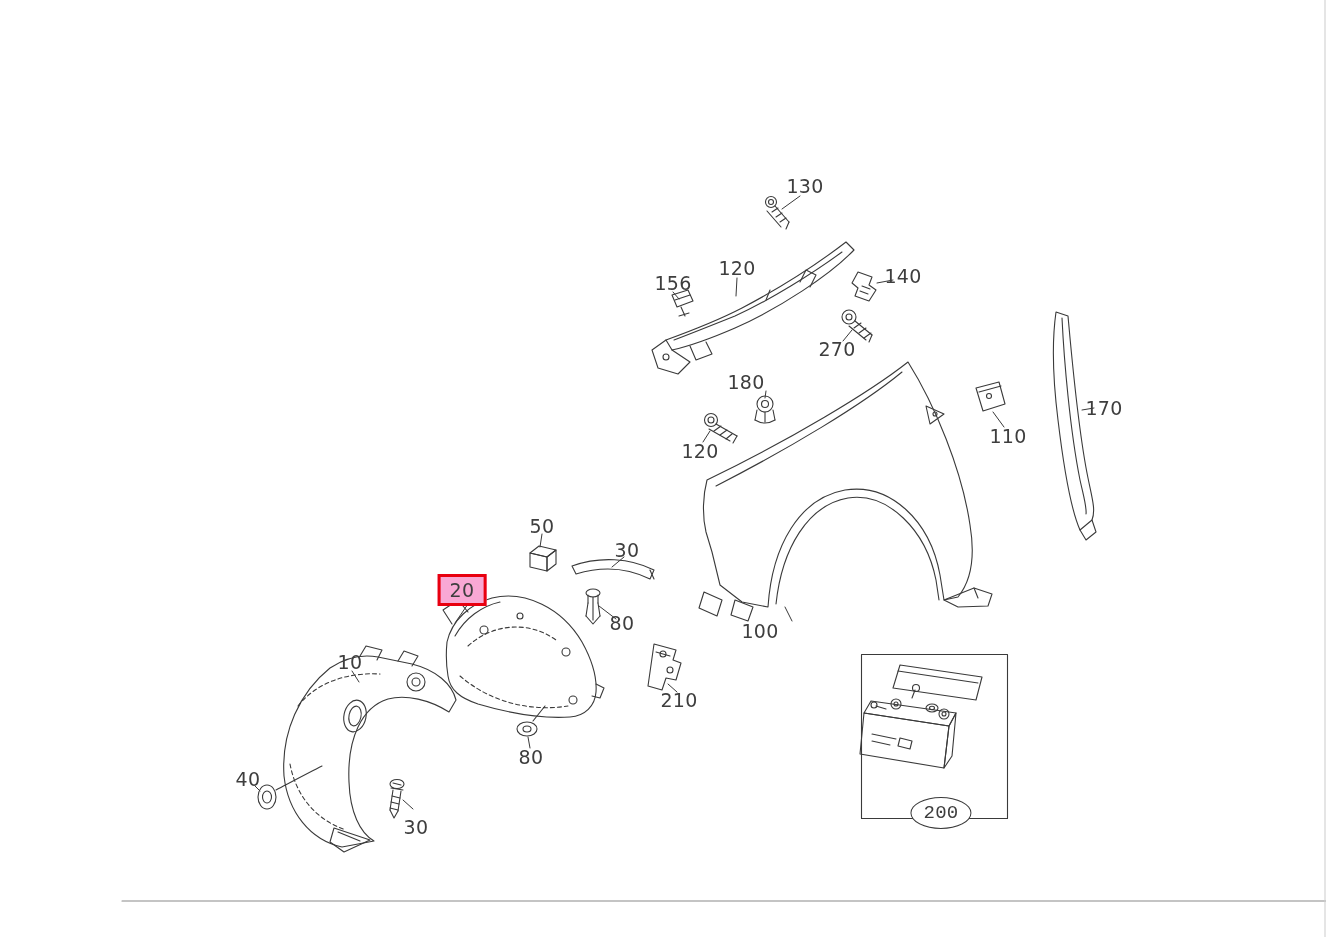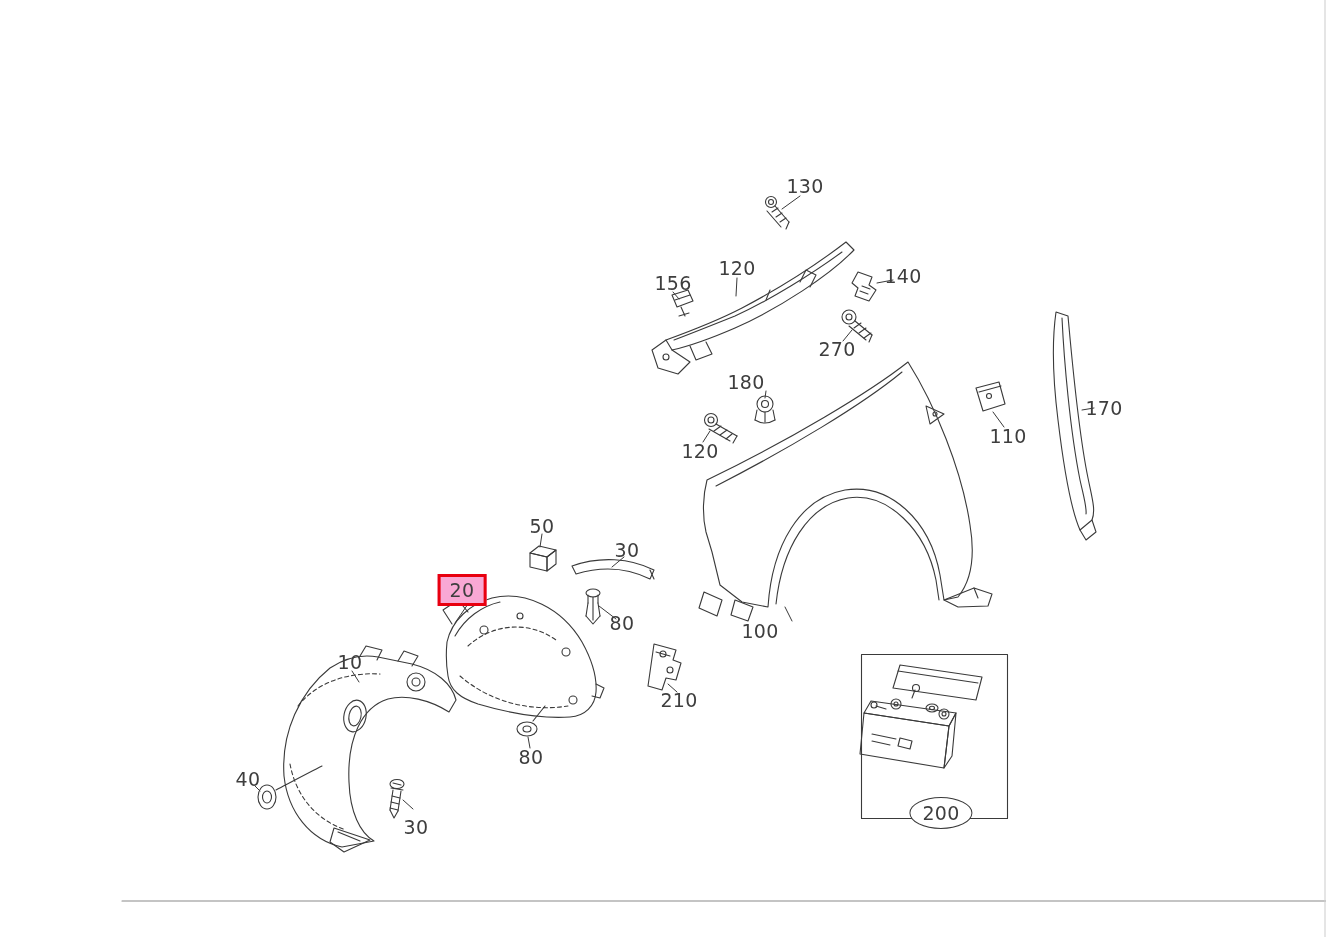--- a/index.html
+++ b/index.html
@@ -25,20 +25,21 @@
   .callout.highlighted{
     border:3px solid #e8000f;
     background:#f9a8d4;
     padding:2px 9px;
   }
   .callout.ellipse{
     border:1.6px solid #3a3a3a;
     border-radius:50%;
     background:#fff;
     padding:4px 12px;
+    font-family:Liberation Mono, monospace;
   }
 </style>
 </head>
 <body>
 
 <div class="page">
 
   <svg class="art" width="1326" height="937" viewBox="0 0 1326 937" xmlns="http://www.w3.org/2000/svg">
     <g stroke="#3a3a3a" fill="none" stroke-width="1.1" stroke-linejoin="round" stroke-linecap="round">
 

